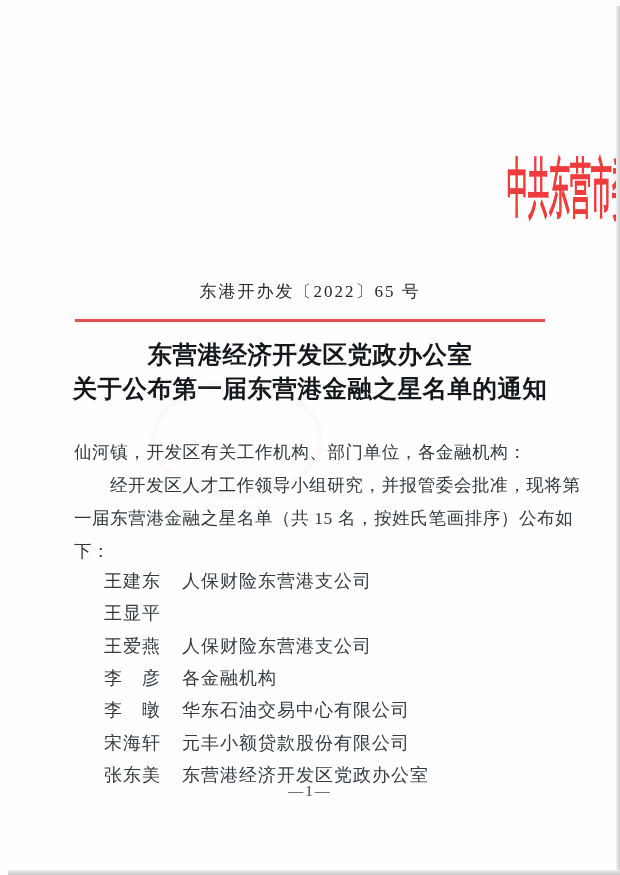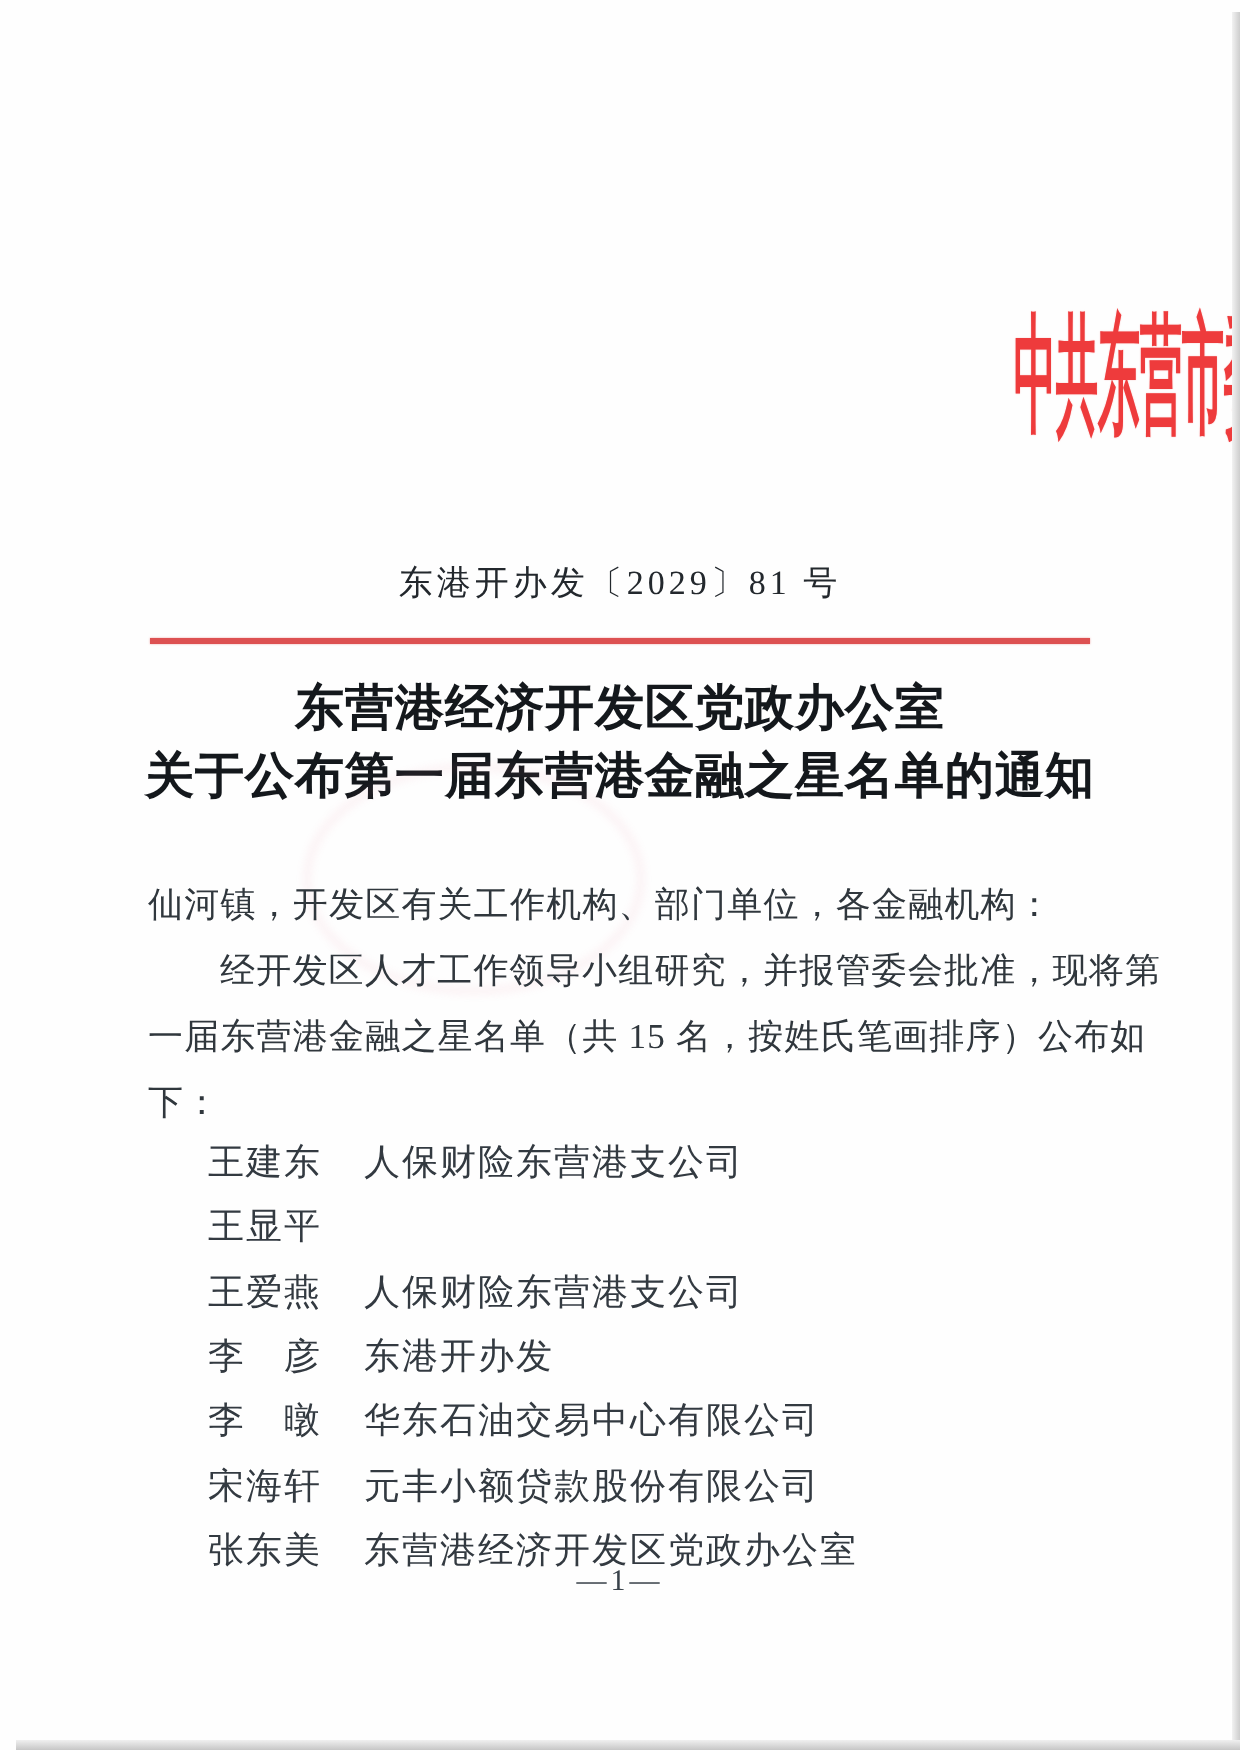--- a/index.html
+++ b/index.html
@@ -62,21 +62,21 @@
 </style>
 </head>
 <body>
 
 <div class="page">
 
   <div class="banner-wrap">
     <span class="banner">中共东营市委东营港经济开发区工作委员会党政办公室文件</span>
   </div>
 
-  <div class="doc-number">东港开办发〔2029〕81 号</div>
+  <div class="doc-number">东港开办发〔2022〕65 号</div>
 
   <div class="red-rule"></div>
 
   <div class="doc-title">
     <div>东营港经济开发区党政办公室</div>
     <div>关于公布第一届东营港金融之星名单的通知</div>
   </div>
 
   <div class="stamp-remnant"></div>
 
@@ -94,21 +94,21 @@
     </div>
     <div class="awardee-row">
       <span class="awardee-name">王显平</span>
     </div>
     <div class="awardee-row">
       <span class="awardee-name">王爱燕</span>
       <span class="awardee-org">人保财险东营港支公司</span>
     </div>
     <div class="awardee-row">
       <span class="awardee-name">李　彦</span>
-      <span class="awardee-org">东港开办发</span>
+      <span class="awardee-org">各金融机构</span>
     </div>
     <div class="awardee-row">
       <span class="awardee-name">李　暾</span>
       <span class="awardee-org">华东石油交易中心有限公司</span>
     </div>
     <div class="awardee-row">
       <span class="awardee-name">宋海轩</span>
       <span class="awardee-org">元丰小额贷款股份有限公司</span>
     </div>
     <div class="awardee-row">

